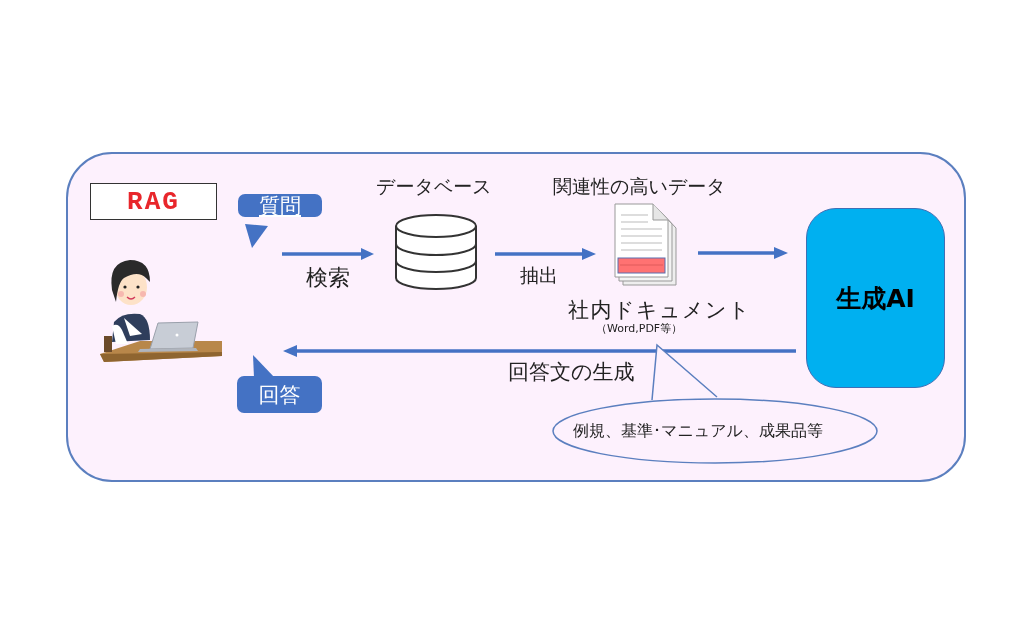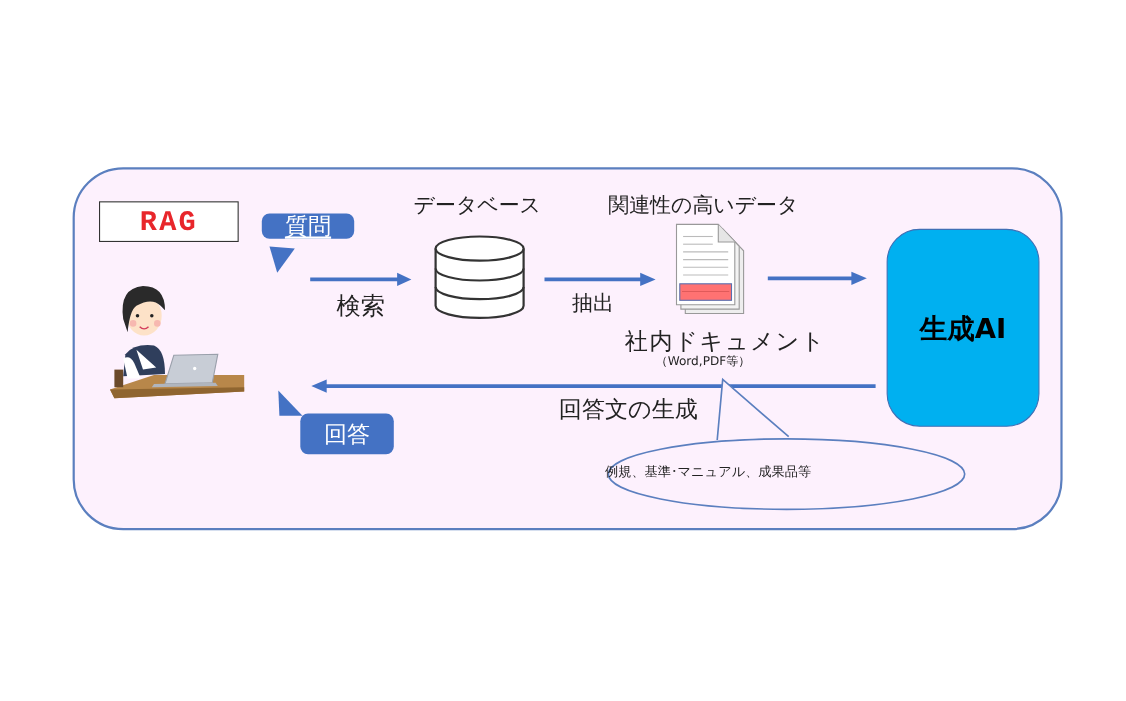--- a/index.html
+++ b/index.html
@@ -97,28 +97,28 @@
     <circle cx="143" cy="294" r="3" fill="#f7b8b0"></circle>
     <path d="M158,323 L198,322 L193,348 L150,349 Z" fill="#c8cdd6" stroke="#9aa0ab" stroke-width="1"></path>
     <path d="M140,349 L196,348 L198,351 L138,352 Z" fill="#b0b5be"></path>
     <circle cx="177" cy="335" r="1.5" fill="#fff"></circle>
   </g>
 </svg>
 
 <div class="bubble" style="left:238px;top:194px;width:84px;height:23px;text-decoration:underline;">
   <span>質問</span>
 </div>
-<div class="bubble" style="left:237px;top:376px;width:85px;height:37px;margin-left:36px;">
+<div class="bubble" style="left:237px;top:376px;width:85px;height:37px;">
   <span>回答</span>
 </div>
 
 <div class="lbl" style="left:306px;top:263px;font-size:22px;">検索</div>
 <div class="lbl" style="left:520px;top:263px;font-size:19px;text-align:right;">抽出</div>
 <div class="lbl" style="left:376px;top:174px;font-size:19px;">データベース</div>
 <div class="lbl" style="left:553px;top:174px;font-size:19px;">関連性の高いデータ</div>
 <div class="lbl" style="left:568px;top:296px;font-size:21px;letter-spacing:1.5px;">社内ドキュメント</div>
 <div class="lbl" style="left:596px;top:321px;font-size:11px;">（Word,PDF等）</div>
 <div class="lbl" style="left:473px;top:358px;font-size:21px;margin-left:35px;">回答文の生成</div>
-<div class="lbl" style="left:550px;top:421px;font-size:12px;">例規、基準･マニュアル、成果品等</div>
+<div class="lbl" style="left:573px;top:421px;font-size:16px;">例規、基準･マニュアル、成果品等</div>
 
 <div class="ai-box">
   <span>生成AI</span>
 </div>
 
 </body></html>

